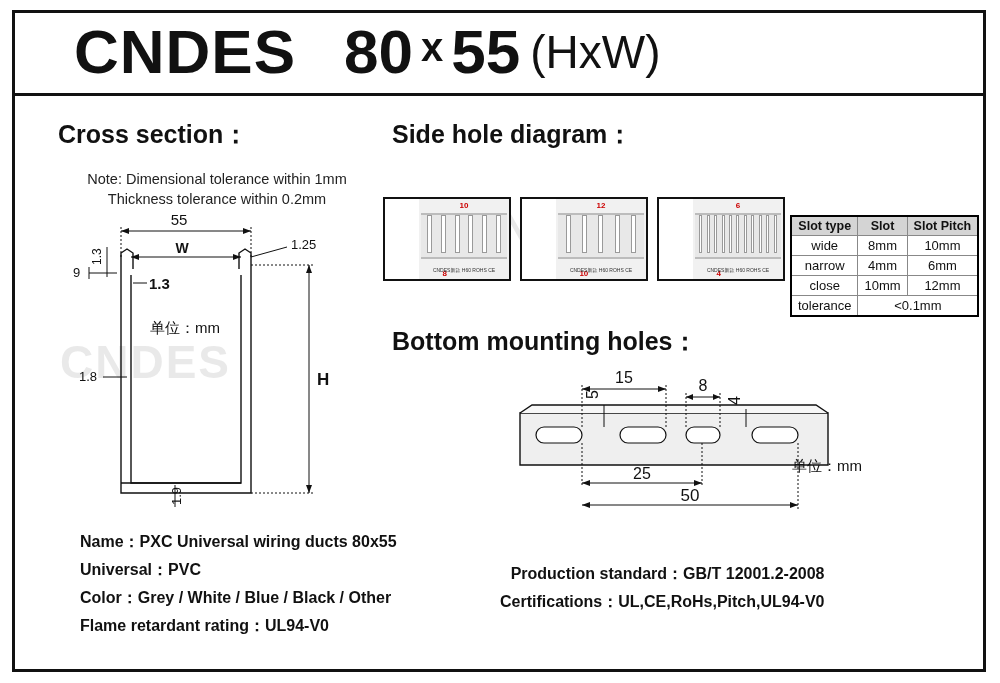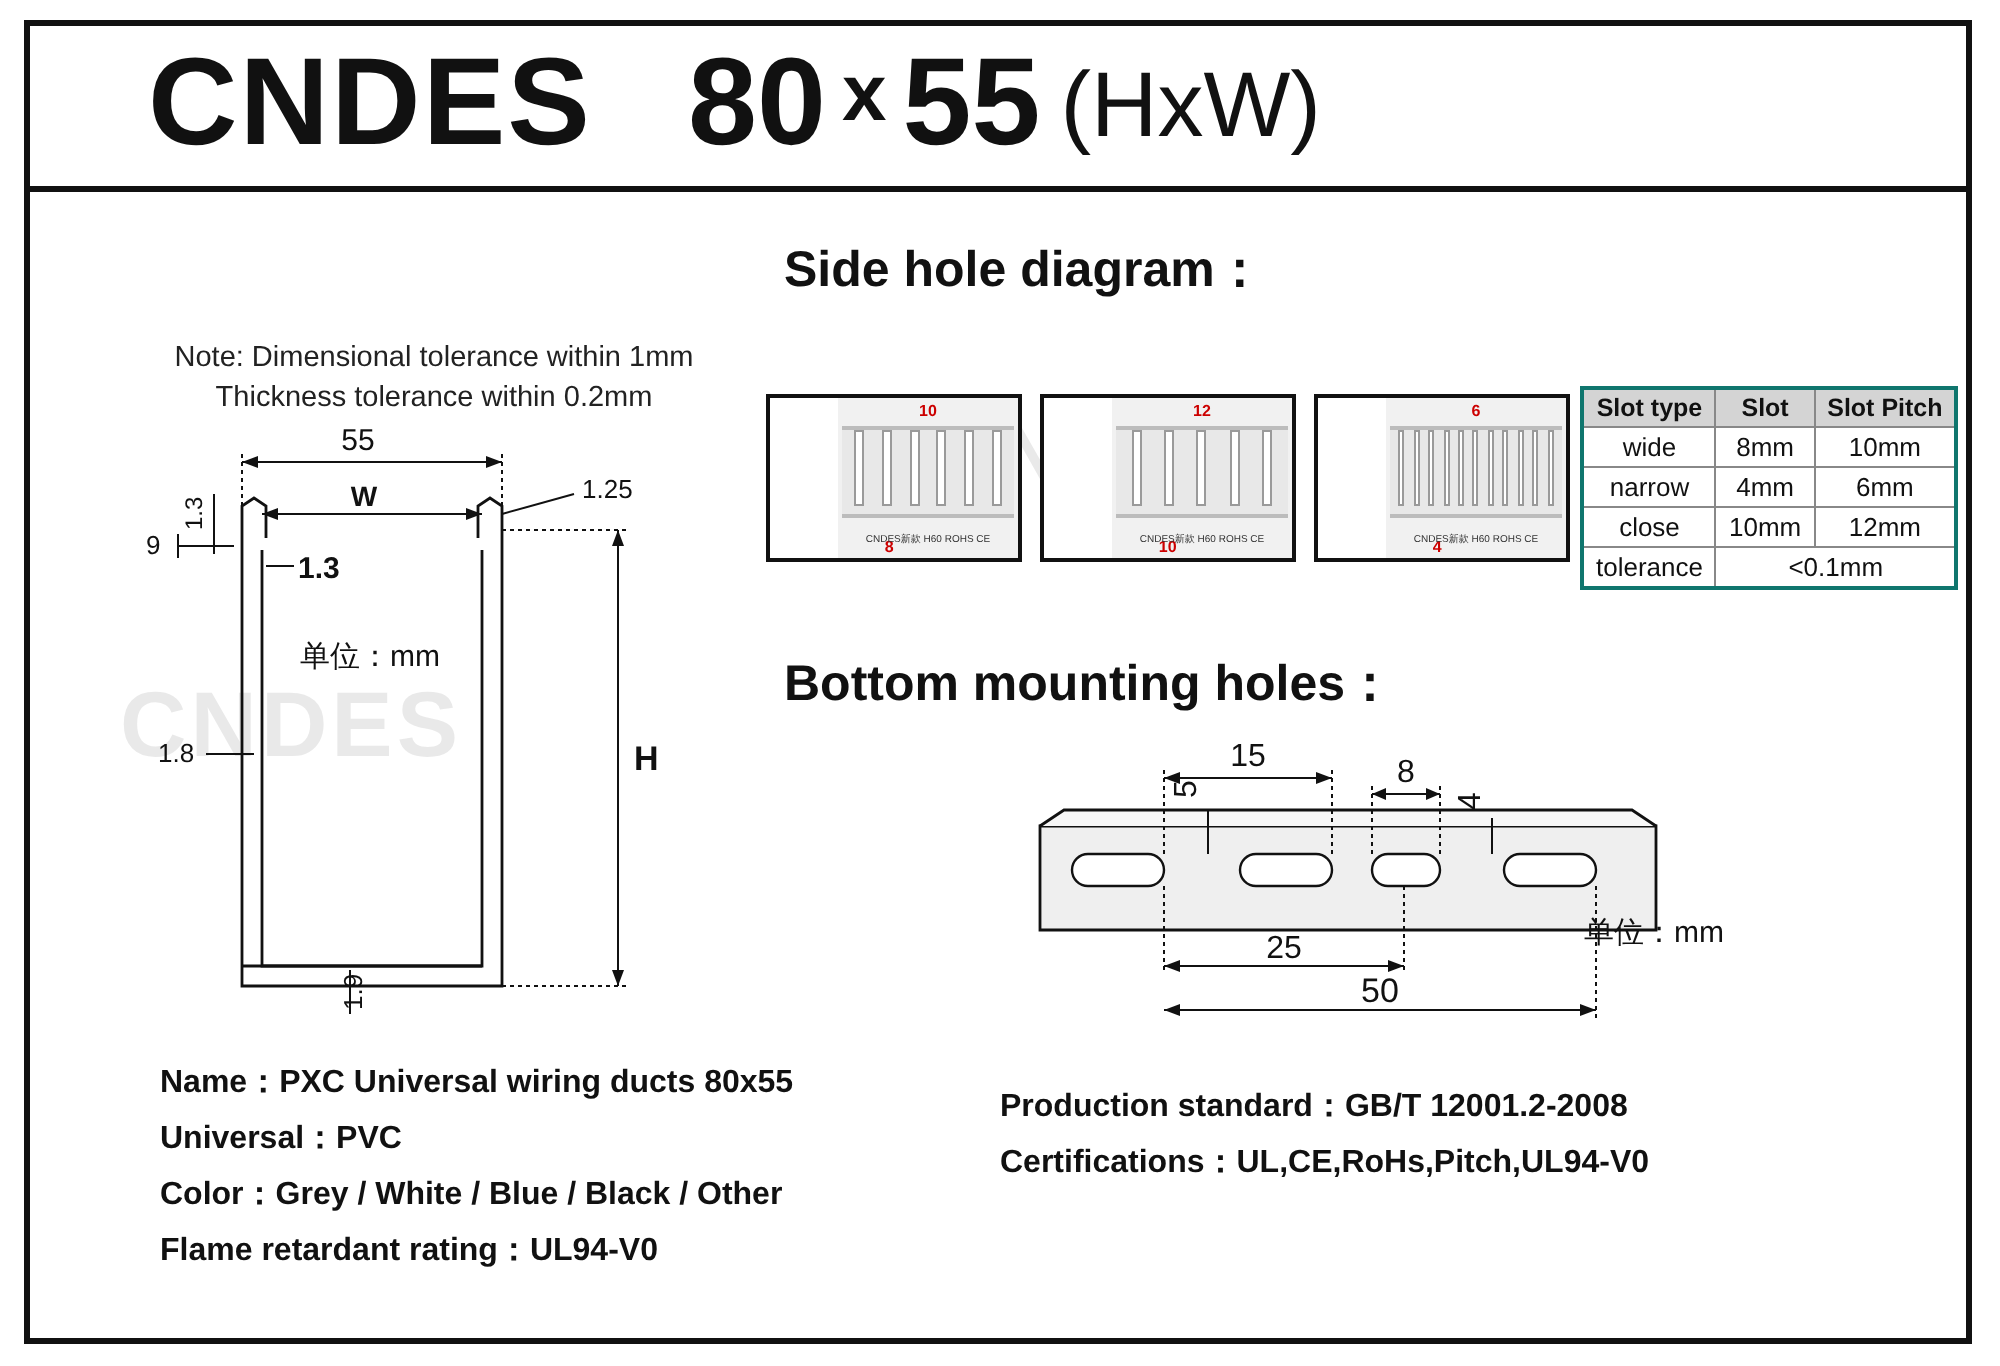--- a/index.html
+++ b/index.html
@@ -180,22 +180,22 @@
     font-size: 8px;
     font-weight: bold;
     color: #cc0000;
   }
   .photo .lbl-top { top: 2px; left: 50%; transform: translateX(-50%); }
   .photo .lbl-bot { bottom: 1px; left: 26%; }
 
   
   .slot-table {
     position: absolute;
-    left: 790px; top: 193px;
-    border: 2px solid #0f766e;
+    left: 790px; top: 215px;
+    border: 2px solid #000000;
     border-collapse: collapse;
     font-size: 13px;
   }
   .slot-table th, .slot-table td {
     border: 1px solid #888;
     padding: 2px 6px;
     text-align: center;
     white-space: nowrap;
   }
   .slot-table th {
@@ -214,43 +214,45 @@
 
   
   .specs-left {
     position: absolute;
     left: 80px; top: 528px;
     font-size: 16px;
     line-height: 1.75;
   }
   .specs-right {
     position: absolute;
-    left: 500px; top: 540px;
+    left: 500px; top: 560px;
     font-size: 16px;
     line-height: 1.75;
+    text-align: right;
   }
   .spec-row { white-space: nowrap; }
   .spec-key { font-weight: bold; }
   .spec-val { font-weight: bold; }
 </style>
 </head>
 <body>
 
 <div class="page">
 
   <div class="outer-frame"></div>
 
   <div class="header">
     <span class="brand">CNDES</span>
     <span class="dim-main">80</span>
     <span class="dim-x">x</span>
     <span class="dim-main" style="margin-left:0">55</span>
     <span class="dim-hxw">(HxW)</span>
   </div>
 
+  <div class="sec-title" id="cross-title">Cross section：</div>
   <div class="sec-title" id="side-title">Side hole diagram：</div>
   <div class="sec-title" id="bottom-title">Bottom mounting holes：</div>
 
   <div class="note">
     <div>Note: Dimensional tolerance within 1mm</div>
     <div>Thickness tolerance within 0.2mm</div>
   </div>
 
   <div class="wm" id="wm1">CNDES</div>
   <div class="wm" id="wm2">CNDES</div>

